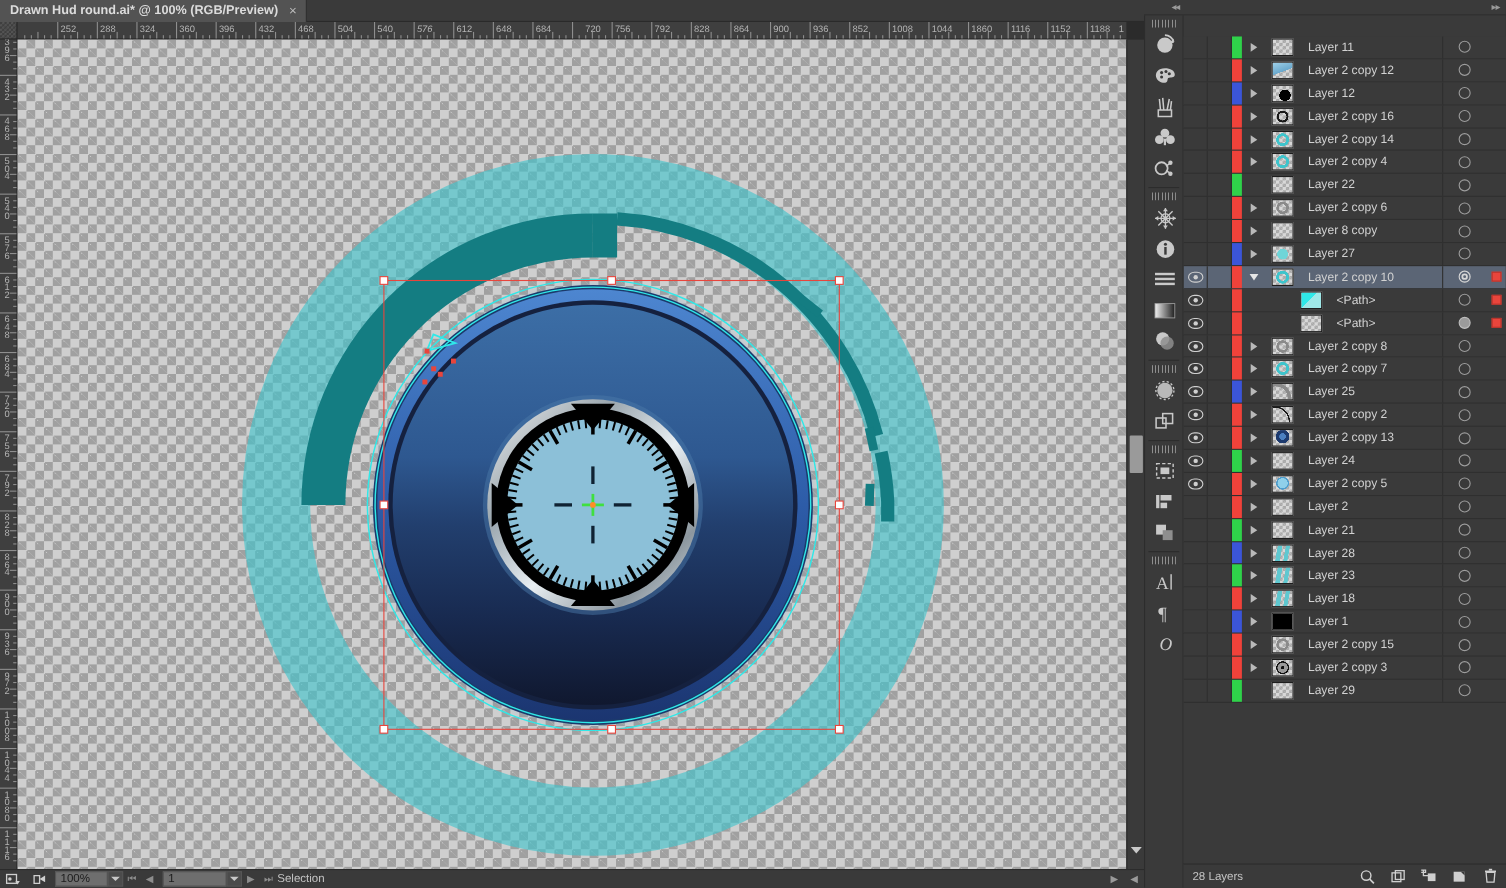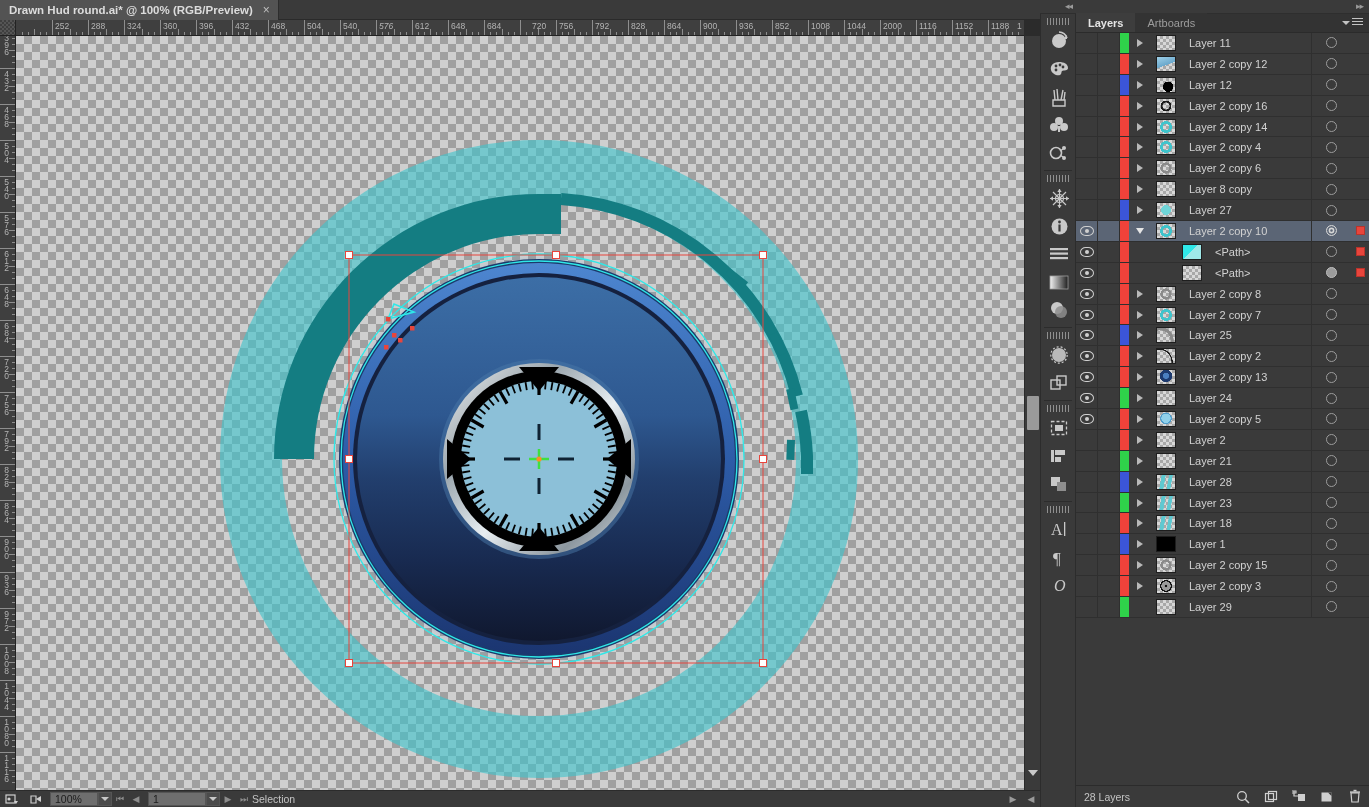--- a/index.html
+++ b/index.html
@@ -359,21 +359,21 @@
       <div class="rtick" style="left: 816px; top: 12px; width: 1px; height: 4px;"></div>
       <div class="rtick" style="left: 822px; top: 12px; width: 1px; height: 4px;"></div>
       <div class="rtick" style="left: 828px; top: 0px; width: 1px; height: 16px;"></div>
       <div class="rlabel" style="left: 831px; top: 1px;">1044</div>
       <div class="rtick" style="left: 834px; top: 12px; width: 1px; height: 4px;"></div>
       <div class="rtick" style="left: 840px; top: 12px; width: 1px; height: 4px;"></div>
       <div class="rtick" style="left: 846px; top: 9px; width: 1px; height: 7px;"></div>
       <div class="rtick" style="left: 852px; top: 12px; width: 1px; height: 4px;"></div>
       <div class="rtick" style="left: 858px; top: 12px; width: 1px; height: 4px;"></div>
       <div class="rtick" style="left: 864px; top: 0px; width: 1px; height: 16px;"></div>
-      <div class="rlabel" style="left: 867px; top: 1px;">2000</div>
+      <div class="rlabel" style="left: 867px; top: 1px;">1860</div>
       <div class="rtick" style="left: 870px; top: 12px; width: 1px; height: 4px;"></div>
       <div class="rtick" style="left: 876px; top: 12px; width: 1px; height: 4px;"></div>
       <div class="rtick" style="left: 882px; top: 9px; width: 1px; height: 7px;"></div>
       <div class="rtick" style="left: 888px; top: 12px; width: 1px; height: 4px;"></div>
       <div class="rtick" style="left: 894px; top: 12px; width: 1px; height: 4px;"></div>
       <div class="rtick" style="left: 900px; top: 0px; width: 1px; height: 16px;"></div>
       <div class="rlabel" style="left: 903px; top: 1px;">1116</div>
       <div class="rtick" style="left: 906px; top: 12px; width: 1px; height: 4px;"></div>
       <div class="rtick" style="left: 912px; top: 12px; width: 1px; height: 4px;"></div>
       <div class="rtick" style="left: 918px; top: 9px; width: 1px; height: 7px;"></div>
@@ -931,28 +931,20 @@
     </div>
     <div class="railicon">
       <svg width="20" height="20" viewBox="0 0 20 20">
           <text x="5" y="16" font-family="Liberation Serif, serif" font-size="16" font-style="italic" fill="#c9c9c9">O</text>
         </svg>
     </div>
   </div>
 
   <div class="panel">
 
-    <div class="panel-tabs">
-      <div class="ptab active">Layers</div>
-      <div class="ptab">Artboards</div>
-      <div class="pmenu">
-        <span class="tri"></span>
-        <span class="bars"></span>
-      </div>
-    </div>
 
     <div class="layer-list" id="layerList">
         <div class="lrow">
           <div class="c-eye"></div>
           <div class="c-lock"></div>
           <div class="c-color" style="background: rgb(47, 210, 74);"></div>
           <div class="c-tri">
             <div class="tri-right"></div>
           </div>
           <div class="c-thumb">
@@ -1042,20 +1034,34 @@
           <div class="c-color" style="background: rgb(240, 66, 58);"></div>
           <div class="c-tri">
             <div class="tri-right"></div>
           </div>
           <div class="c-thumb">
             <div class="thumb-box">
               <div class="ov" style="background: radial-gradient(circle, rgba(0, 0, 0, 0) 0px, rgba(0, 0, 0, 0) 28%, rgb(63, 196, 204) 30%, rgb(63, 196, 204) 50%, rgba(0, 0, 0, 0) 52%);"></div>
             </div>
           </div>
           <div class="c-name">Layer 2 copy 4</div>
+          <div class="c-target">
+            <div class="tcircle"></div>
+          </div>
+          <div class="c-sel"></div>
+        </div>
+        <div class="lrow">
+          <div class="c-eye"></div>
+          <div class="c-lock"></div>
+          <div class="c-color" style="background: rgb(47, 210, 74);"></div>
+          <div class="c-tri"></div>
+          <div class="c-thumb">
+            <div class="thumb-box"></div>
+          </div>
+          <div class="c-name">Layer 22</div>
           <div class="c-target">
             <div class="tcircle"></div>
           </div>
           <div class="c-sel"></div>
         </div>
         <div class="lrow">
           <div class="c-eye"></div>
           <div class="c-lock"></div>
           <div class="c-color" style="background: rgb(240, 66, 58);"></div>
           <div class="c-tri">

